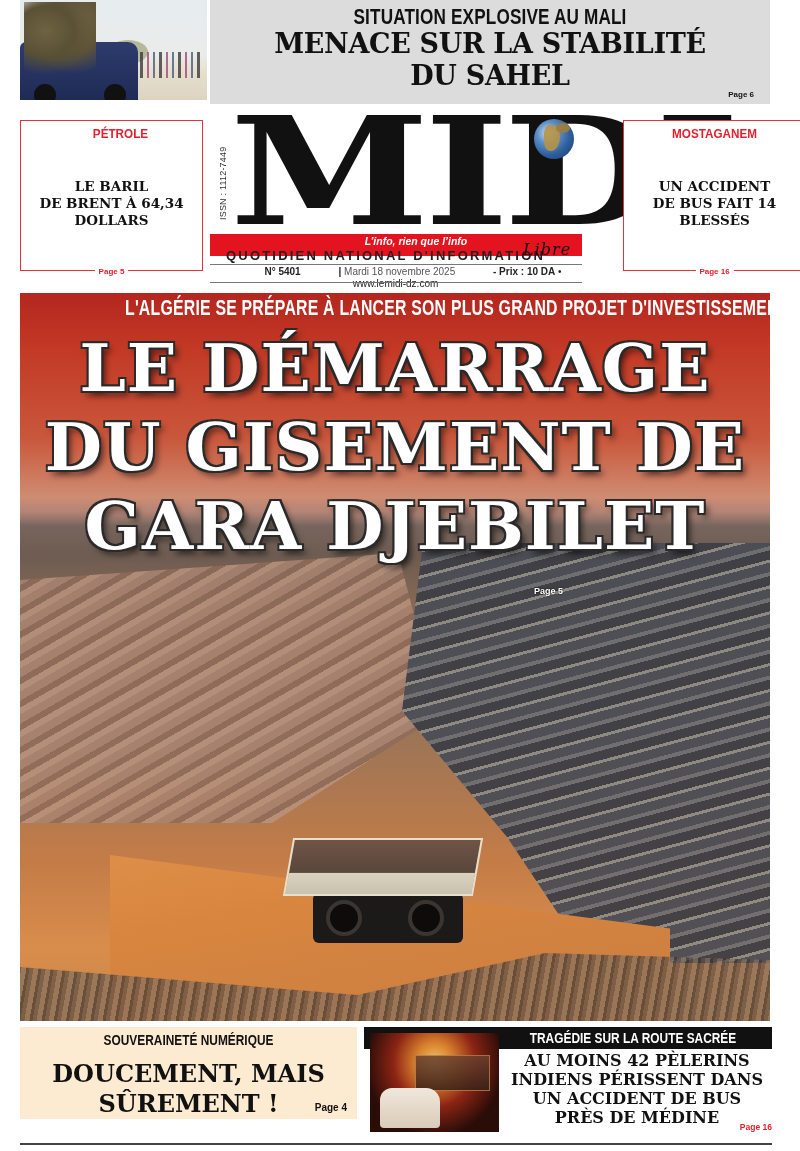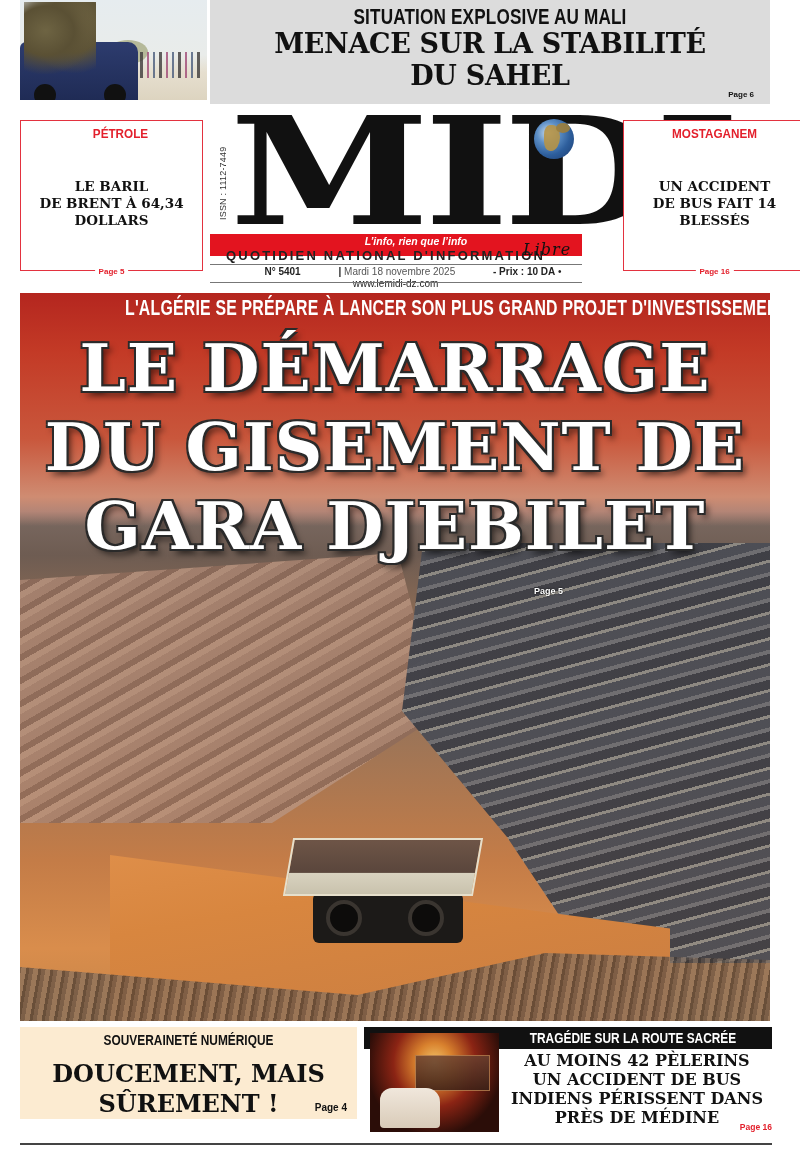--- a/index.html
+++ b/index.html
@@ -282,20 +282,20 @@
 <div class="bottom-right">
   <div class="br-bar">
     <div class="br-kicker">TRAGÉDIE SUR LA ROUTE SACRÉE</div>
   </div>
   <div class="br-photo">
     <div class="bus"></div>
     <div class="car"></div>
   </div>
   <div class="br-title">
     <div>AU MOINS 42 PÈLERINS</div>
+    <div>INDIENS PÉRISSENT DANS</div>
     <div>UN ACCIDENT DE BUS</div>
-    <div>INDIENS PÉRISSENT DANS</div>
     <div>PRÈS DE MÉDINE</div>
   </div>
   <div class="br-page">Page 16</div>
 </div>
 
 <div class="bottom-rule"></div>
 
 </body></html>

